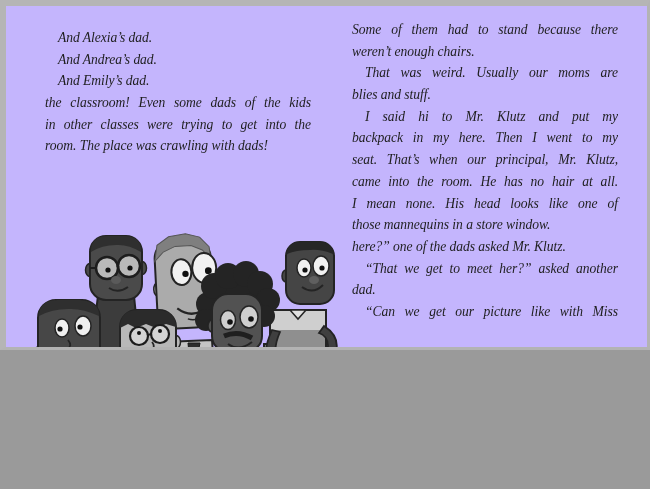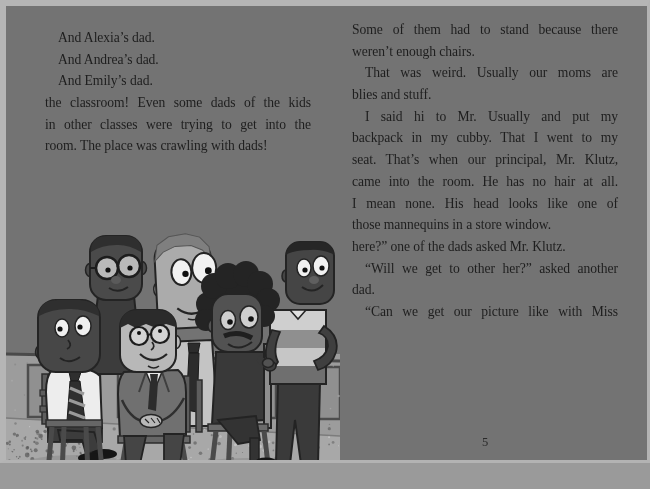--- a/index.html
+++ b/index.html
@@ -1,18 +1,18 @@
 <!DOCTYPE html>
 <html><head>
 <meta charset="utf-8">
 <style>
   html,body { margin:0; padding:0; background:#9a9a9a; }
   .scan {
-    position:relative; width:650px; height:463px; background:#737373;
-    overflow:hidden; font-family:"Liberation Serif","DejaVu Serif",serif;
+    position:relative; width:650px; height:350px; background:#c4b5fd;
+    overflow:hidden; font-family:"Liberation Serif","DejaVu Serif",serif;font-style:italic;
   }
   .border-frame {
     position:absolute; inset:0; box-sizing:border-box; z-index:20; pointer-events:none;
     border-top:6px solid #b5b5b5; border-left:6px solid #b5b5b5;
     border-right:3px solid #b3b3b3; border-bottom:3px solid #b3b3b3;
   }
   .text-block { position:absolute; width:266px; color:#1e1e1e; font-size:13.6px; letter-spacing:-0.05px; }
   #left-text  { left:45px;  top:27px; }
   #right-text { left:352px; top:19px; }
   .line {
@@ -41,28 +41,28 @@
       <div class="line">the classroom! Even some dads of the kids</div>
       <div class="line">in other classes were trying to get into the</div>
       <div class="line para-end">room. The place was crawling with dads!</div>
     </div>
 
   <div class="text-block" id="right-text">
       <div class="line">Some of them had to stand because there</div>
       <div class="line para-end">weren’t enough chairs.</div>
       <div class="line indent">That was weird. Usually our moms are</div>
       <div class="line para-end">blies and stuff.</div>
-      <div class="line indent">I said hi to Mr. Usually and put my</div>
-      <div class="line">backpack in my cubby. That I went to my</div>
+      <div class="line indent">I said hi to Mr. Klutz and put my</div>
+      <div class="line">backpack in my here. Then I went to my</div>
       <div class="line">seat. That’s when our principal, Mr. Klutz,</div>
       <div class="line">came into the room. He has no hair at all.</div>
       <div class="line">I mean none. His head looks like one of</div>
       <div class="line para-end">those mannequins in a store window.</div>
       <div class="line para-end">here?” one of the dads asked Mr. Klutz.</div>
-      <div class="line indent">“Will we get to other her?” asked another</div>
+      <div class="line indent">“That we get to meet her?” asked another</div>
       <div class="line para-end">dad.</div>
       <div class="line indent">“Can we get our picture like with Miss</div>
     </div>
 
   <div class="page-number">5</div>
 
   <div class="illustration" role="img" aria-label="Grayscale cartoon of six dads crowded at the back of a classroom: three seated on wooden chairs and three standing behind them, in front of a paneled wall">
     <svg viewBox="0 0 334 260">
 
       <g>

